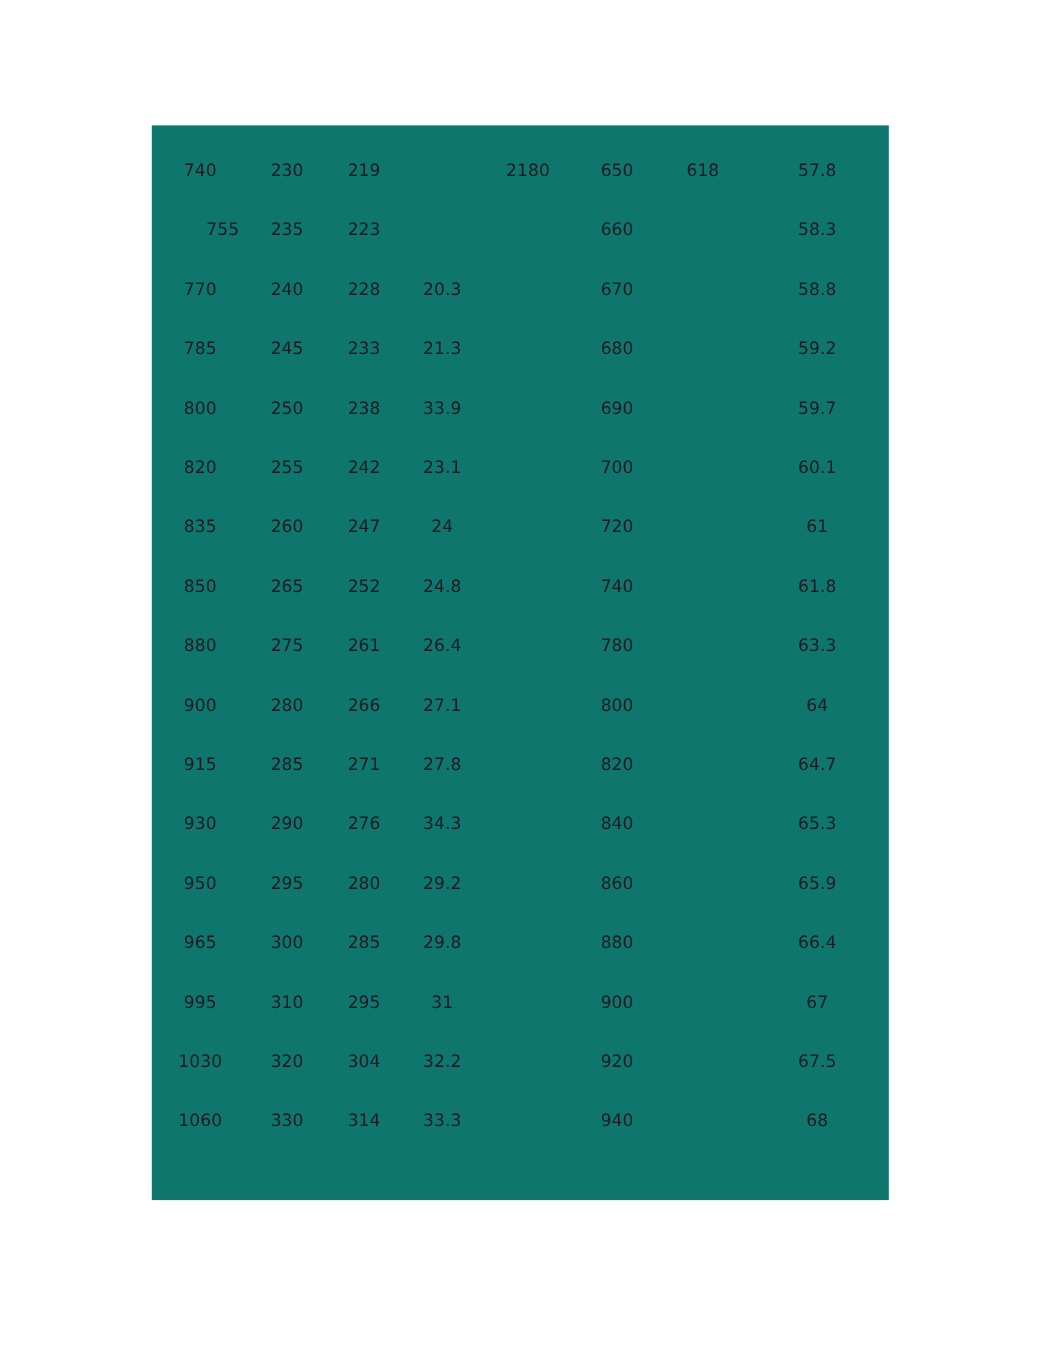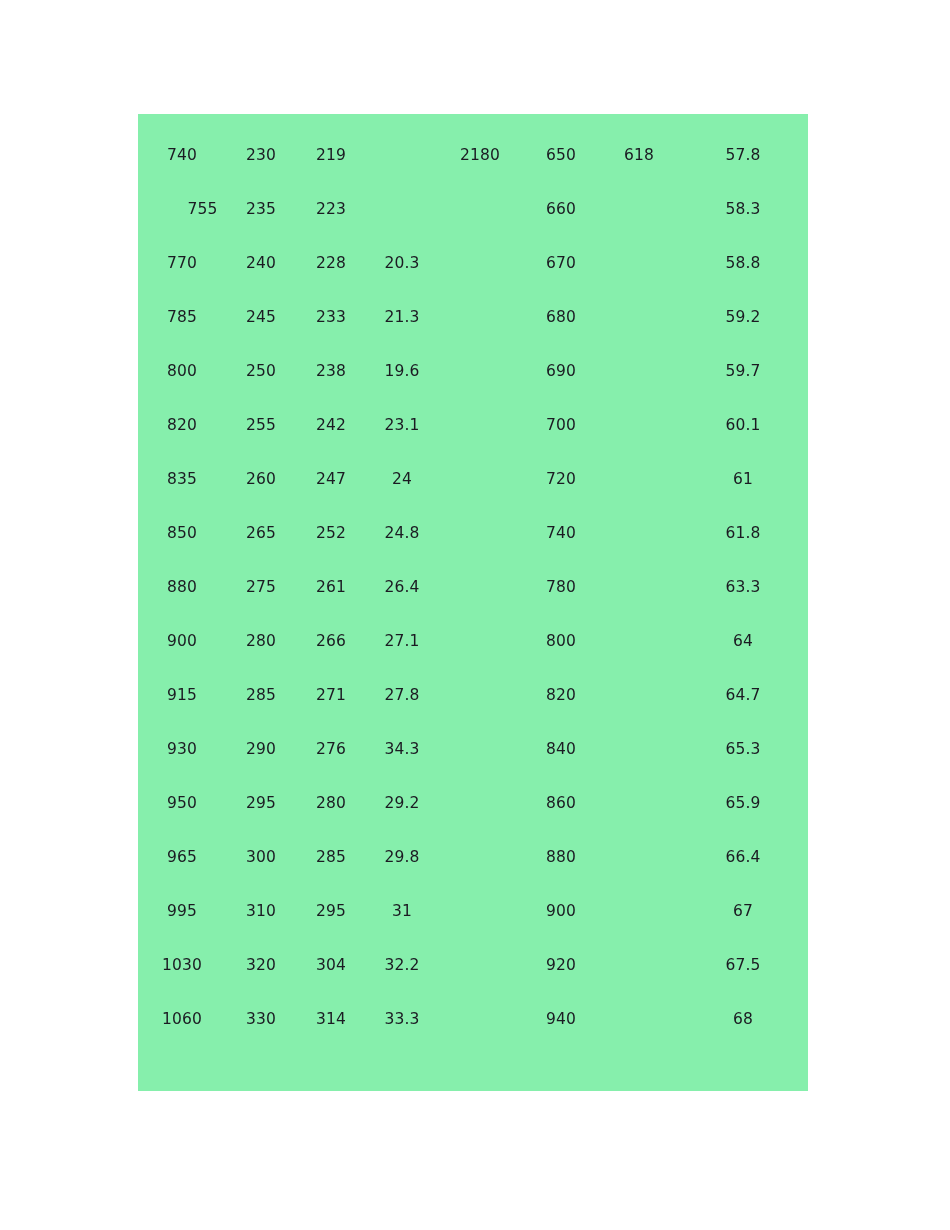--- a/index.html
+++ b/index.html
@@ -53,21 +53,21 @@
   col.c4 { width: 72px; }
   col.c5 { width: 84px; }
   col.c6 { width: 78px; }
   col.c7 { width: 78px; }
   col.c8 { width: 130px; }
 </style>
 </head>
 <body>
 
 <div class="page" style="background: rgb(255, 255, 255);">
-  <div class="data-block" style="background: #86efac;">
+  <div class="data-block" style="background: #0f766e;">
     <table class="data-table">
       <colgroup>
         <col class="c1">
           <col class="c2">
           <col class="c3">
           <col class="c4">
         <col class="c5">
           <col class="c6">
           <col class="c7">
           <col class="c8">
@@ -110,21 +110,21 @@
             <td style="color: rgb(27, 27, 34);">21.3</td>
             <td style="color: rgb(27, 27, 34);"></td>
             <td style="color: rgb(27, 27, 34);">680</td>
             <td style="color: rgb(27, 27, 34);"></td>
             <td style="color: rgb(27, 27, 34);">59.2</td>
           </tr>
           <tr>
             <td style="color: rgb(27, 27, 34);">800</td>
             <td style="color: rgb(27, 27, 34);">250</td>
             <td style="color: rgb(27, 27, 34);">238</td>
-            <td style="color: rgb(27, 27, 34);">19.6</td>
+            <td style="color: rgb(27, 27, 34);">33.9</td>
             <td style="color: rgb(27, 27, 34);"></td>
             <td style="color: rgb(27, 27, 34);">690</td>
             <td style="color: rgb(27, 27, 34);"></td>
             <td style="color: rgb(27, 27, 34);">59.7</td>
           </tr>
           <tr>
             <td style="color: rgb(27, 27, 34);">820</td>
             <td style="color: rgb(27, 27, 34);">255</td>
             <td style="color: rgb(27, 27, 34);">242</td>
             <td style="color: rgb(27, 27, 34);">23.1</td>

